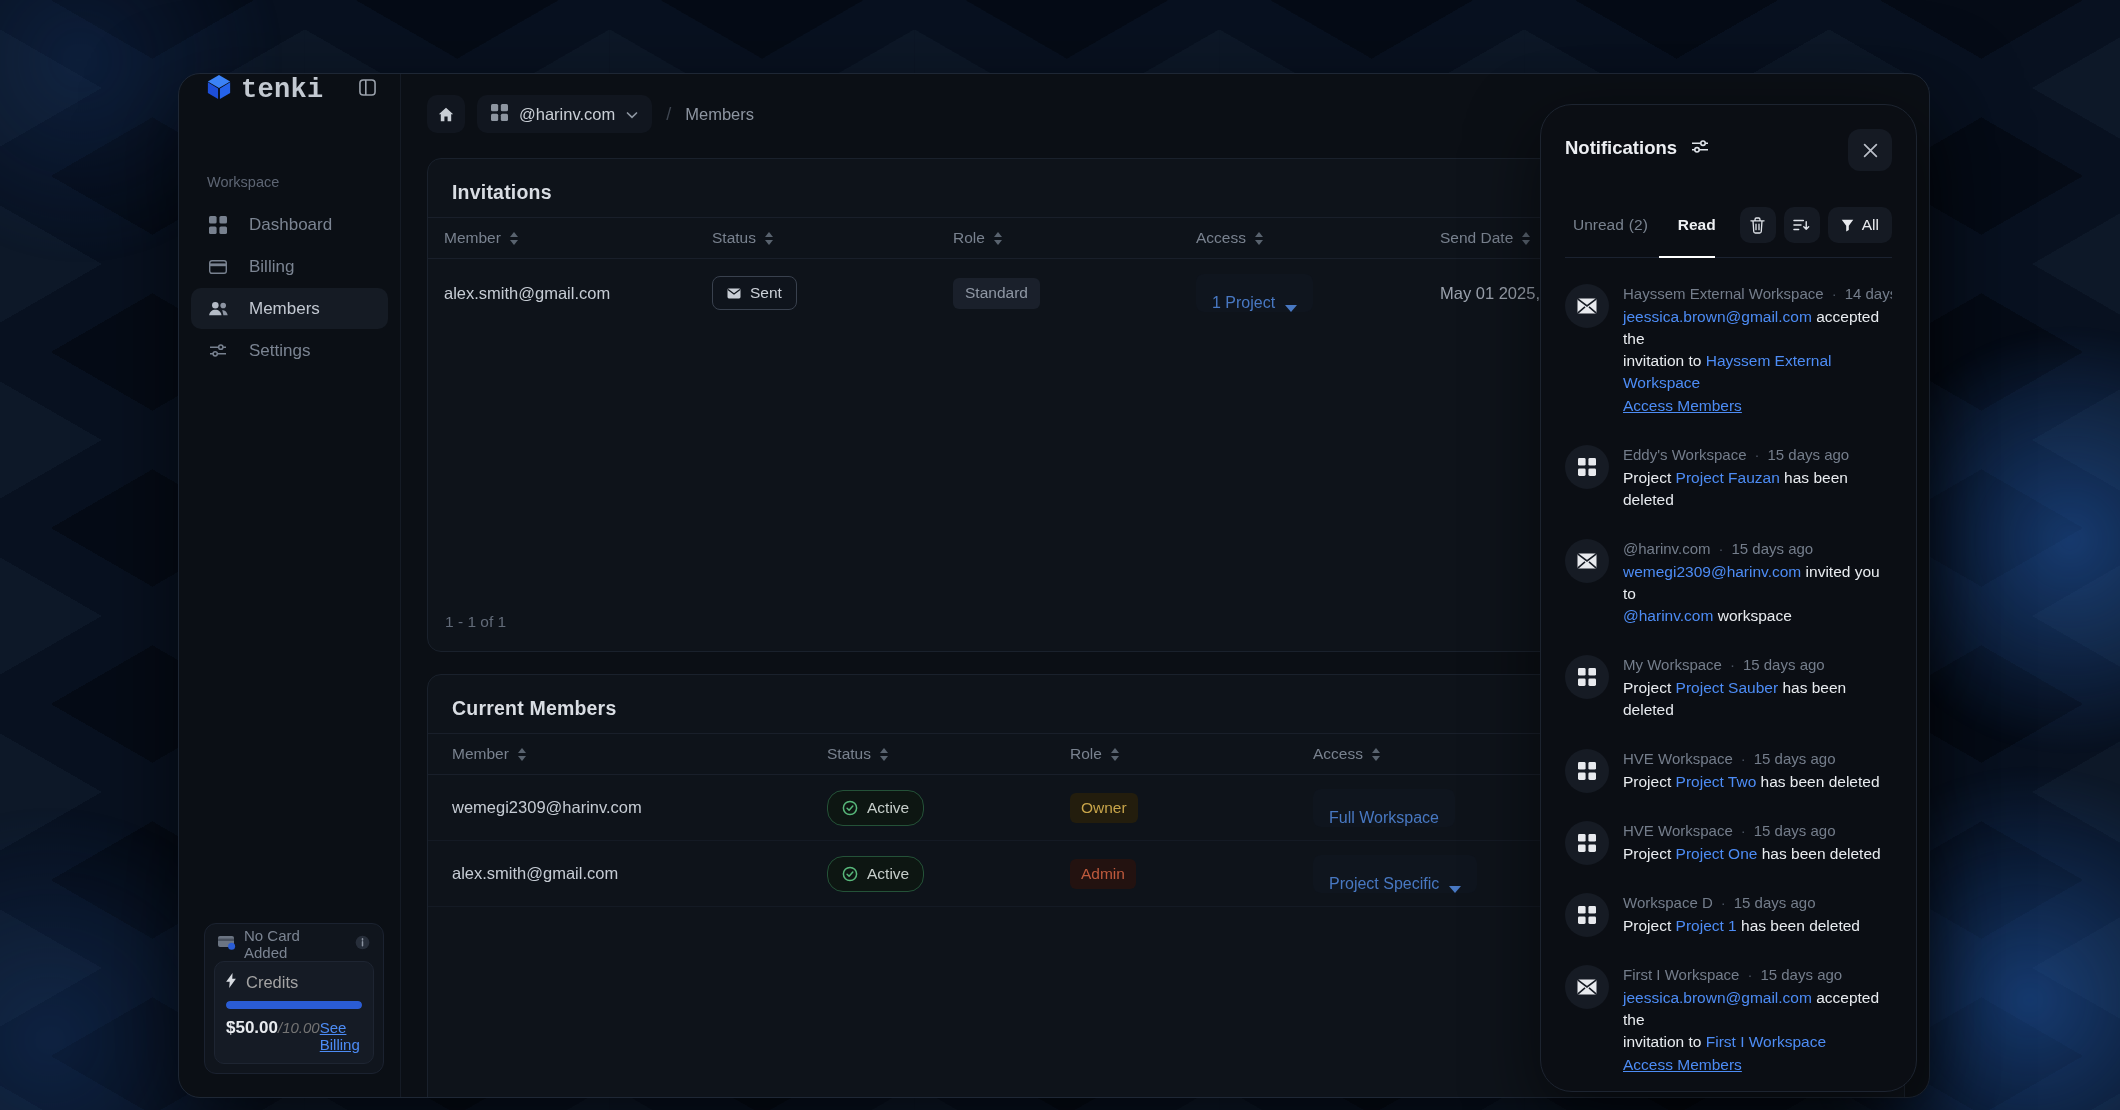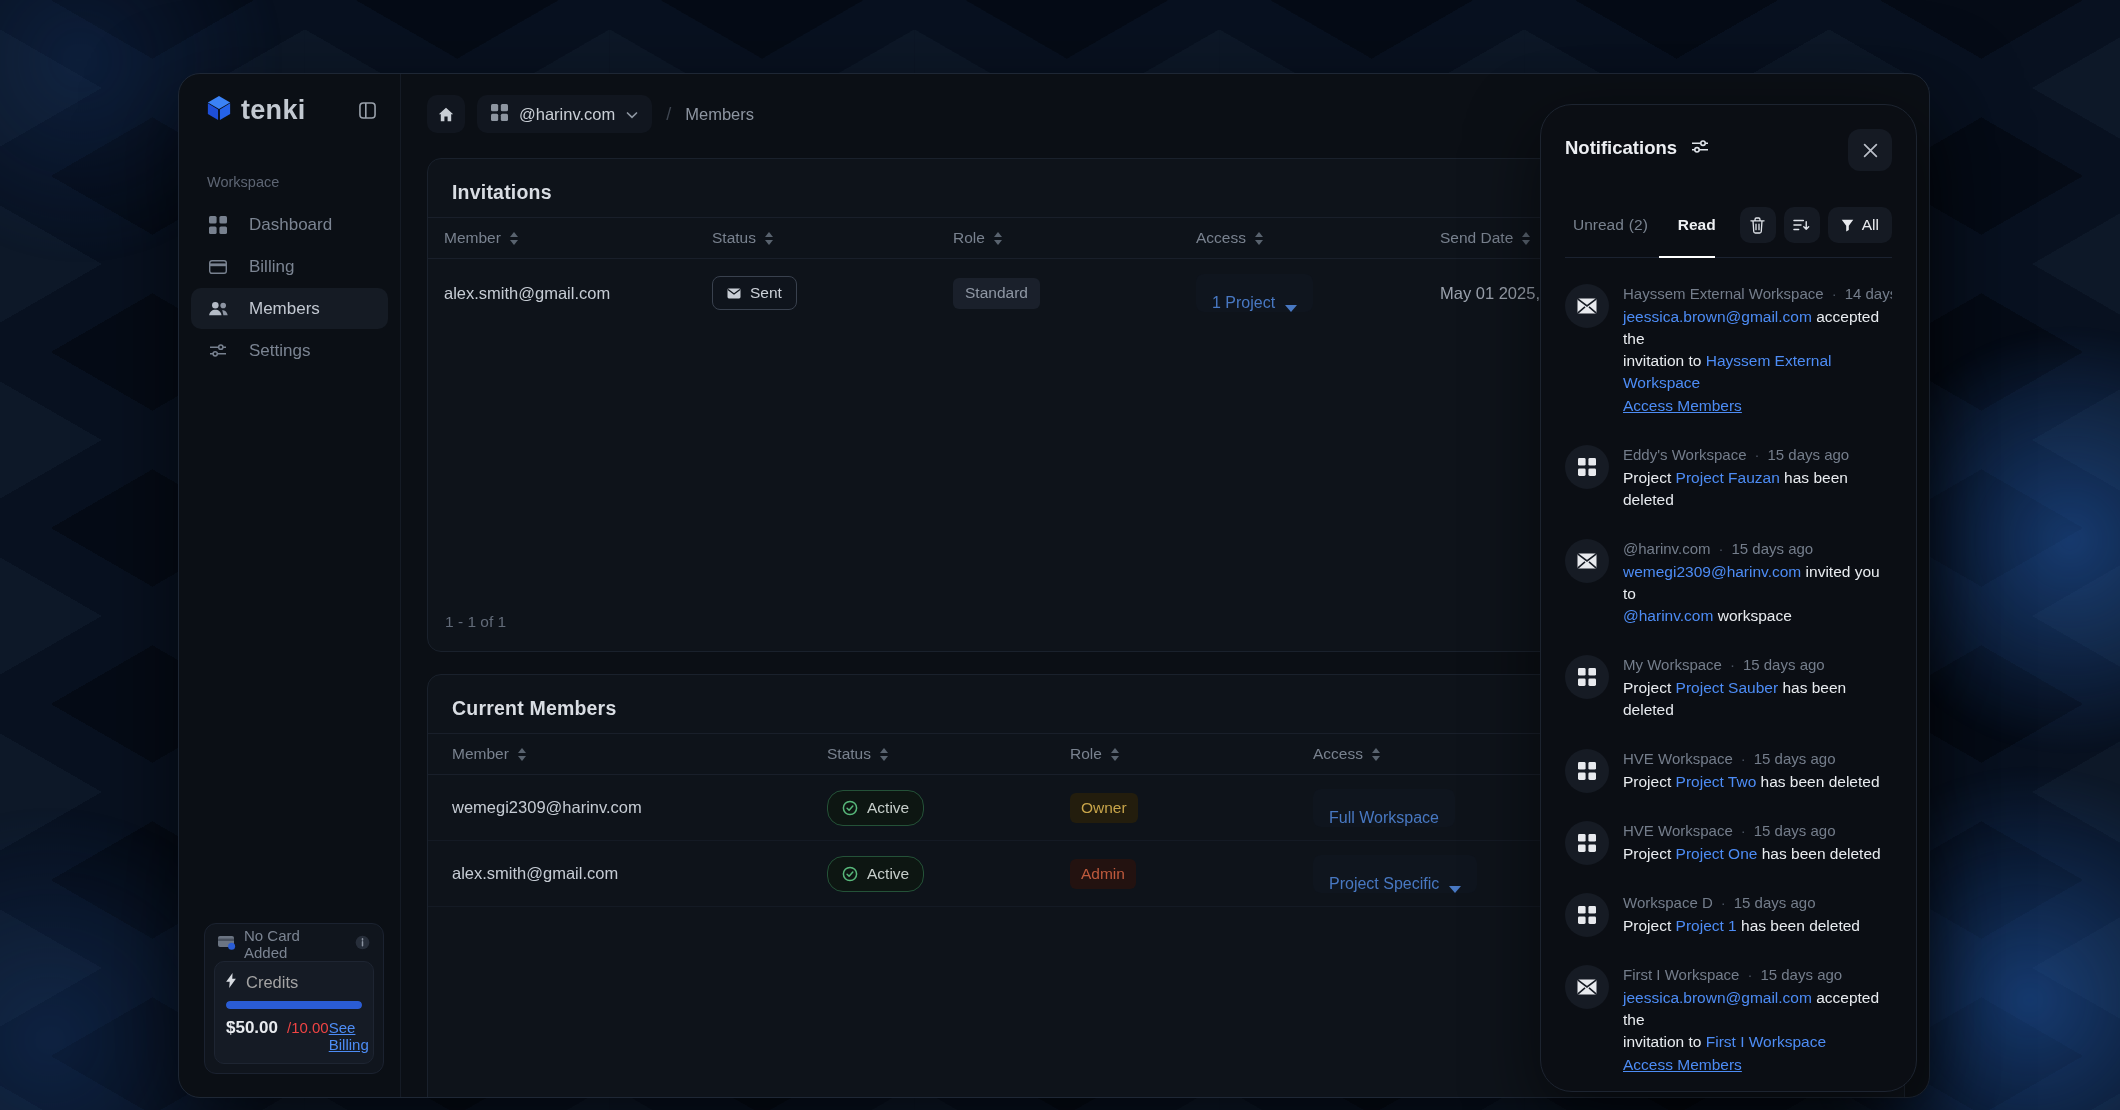--- a/index.html
+++ b/index.html
@@ -23,42 +23,42 @@
   .g3{left:-180px;bottom:-160px;width:460px;height:460px;background:radial-gradient(closest-side,rgba(26,66,128,.35),rgba(26,66,128,0));}
   .g4{left:-120px;top:-140px;width:400px;height:400px;background:radial-gradient(closest-side,rgba(24,60,118,.30),rgba(24,60,118,0));}
 
   
   .window{position:absolute;left:178px;top:73px;width:1752px;height:1025px;background:#0b0f15;
     border:1px solid #1e2735;border-radius:22px;display:flex;overflow:hidden;z-index:2;
     box-shadow:0 30px 90px rgba(0,0,0,.6);}
 
   
   .sidebar{width:222px;flex:0 0 222px;border-right:1px solid #151b25;display:flex;flex-direction:column;padding:0;}
-  .brand-row{height:72px;display:flex;align-items:center;padding:0 20px 0 26px;}
+  .brand-row{height:72px;display:flex;align-items:flex-start;padding:0 20px 0 26px;font-family:Liberation Mono, monospace;}
   .brand{display:flex;align-items:center;gap:8px;}
   .brand-name{font-size:27px;font-weight:600;color:#c3c9d1;letter-spacing:.3px;}
   .collapse-btn{margin-left:auto;width:26px;height:26px;display:flex;align-items:center;justify-content:center;cursor:pointer;}
   .nav{padding:28px 12px 0 12px;flex:1;}
   .nav-label{color:#5d6573;font-size:14.5px;padding:0 16px 14px;}
   .nav-item{display:flex;align-items:center;gap:20px;height:41px;padding:0 16px;border-radius:10px;
     color:#7b8492;font-size:17px;margin-bottom:1px;cursor:pointer;}
   .nav-item.active{background:#151b24;color:#c2c8d1;}
   .nav-item .nicon{width:22px;display:flex;justify-content:center;}
 
   
   .credits-card{margin:0 16px 23px 25px;background:#10151d;border:1px solid #1b2230;border-radius:12px;padding:8px 9px 9px;}
   .nocard-row{display:flex;align-items:center;gap:8px;height:24px;padding:0 4px;color:#7b8492;font-size:15px;}
   .nocard-row .spacer{flex:1;}
   .credits-inner{margin-top:5px;background:#151b25;border:1px solid #1e2532;border-radius:10px;padding:9px 11px 10px;}
   .credits-row{display:flex;align-items:center;gap:9px;color:#a3a3a3;font-size:16.5px;height:22px;}
   .credit-bar{margin:8px 0 9px;height:8px;border-radius:4px;background:#222a38;overflow:hidden;}
   .credit-bar-fill{height:100%;border-radius:4px;background:#2a5cd4;}
   .money-row{display:flex;align-items:baseline;}
   .money{font-size:17px;font-weight:700;color:#e8ebef;}
-  .limit{font-size:15px;color:#ef4444;margin-left:9px;}
+  .limit{font-size:15px;color:#737373;margin-left:0;font-style:italic;}
   .see-billing{margin-left:auto;font-size:15px;color:#4d8cf5;text-decoration:underline;cursor:pointer;}
 
   
   .main{flex:1;position:relative;display:flex;flex-direction:column;min-width:0;}
   .topbar{height:80px;display:flex;align-items:center;padding:0 24px 0 26px;gap:12px;flex:0 0 80px;}
   .icon-btn{width:38px;height:38px;border-radius:10px;background:#11161f;display:flex;align-items:center;justify-content:center;cursor:pointer;}
   .ws-pill{height:38px;border-radius:10px;background:#11161f;display:flex;align-items:center;gap:11px;padding:0 14px;cursor:pointer;}
   .ws-pill .ws-name{color:#c9ced5;font-size:16.5px;}
   .bc-slash{color:#3f4651;font-size:18px;margin:0 2px;}
   .bc-page{color:#8d95a1;font-size:16.5px;}

